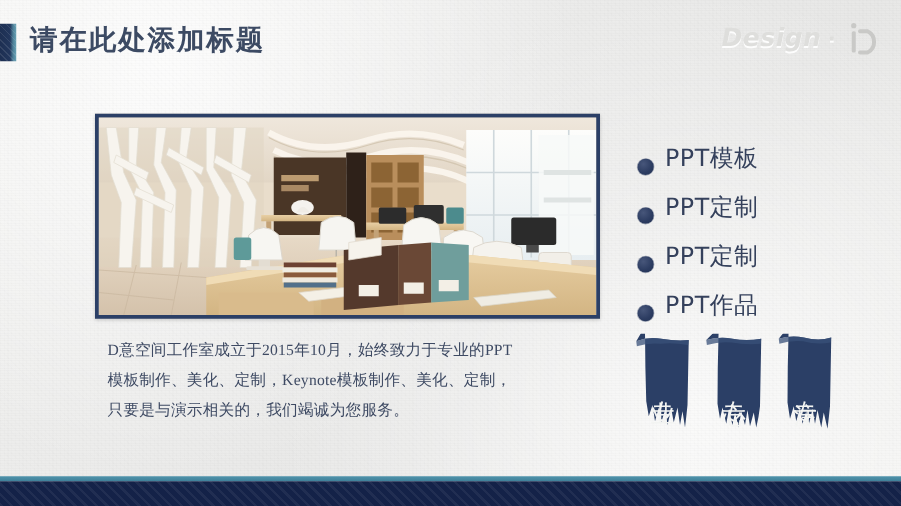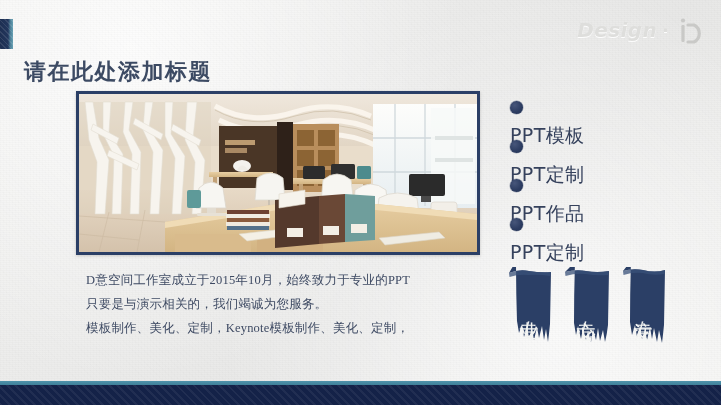--- a/index.html
+++ b/index.html
@@ -55,21 +55,20 @@
   .slide-title {
     position: absolute;
     left: 24px;
     top: 17px;
     font-family: "DejaVu Serif", "Liberation Serif", serif;
     font-size: 22px;
     font-weight: 700;
     letter-spacing: 1.5px;
     color: #3c4a63;
     white-space: nowrap;
-    margin-top: 40px;
   }
 
   .watermark {
     position: absolute;
     right: 52px;
     top: 18px;
     display: flex;
     align-items: baseline;
     gap: 5px;
     font-family: "DejaVu Sans", sans-serif;
@@ -108,24 +107,23 @@
 
   
   .bullet-list {
     position: absolute;
     left: 510px;
     top: 101px;
     width: 205px;
   }
   .bullet-item {
     display: flex;
-    align-items: flex-start;
+    align-items: flex-end;
     height: 39px;
     gap: 9px;
-    flex-direction: column;
   }
   .bullet-dot {
     width: 13px;
     height: 13px;
     flex: 0 0 auto;
     border-radius: 50% 48% 52% 50% / 52% 50% 50% 48%;
     background: radial-gradient(circle at 36% 32%, #47567a 0%, #2c3c61 58%, #233254 100%);
     box-shadow: 0 0 0 .5px rgba(35,50,84,.4);
   }
   .bullet-label {
@@ -381,32 +379,32 @@
     <div class="bullet-item">
       <span class="bullet-dot"></span>
       <span class="bullet-label">PPT模板</span>
     </div>
     <div class="bullet-item">
       <span class="bullet-dot"></span>
       <span class="bullet-label">PPT定制</span>
     </div>
     <div class="bullet-item">
       <span class="bullet-dot"></span>
-      <span class="bullet-label">PPT作品</span>
+      <span class="bullet-label">PPT定制</span>
     </div>
     <div class="bullet-item">
       <span class="bullet-dot"></span>
-      <span class="bullet-label">PPT定制</span>
+      <span class="bullet-label">PPT作品</span>
     </div>
   </div>
 
   <div class="body-copy">
     <p>D意空间工作室成立于2015年10月，始终致力于专业的PPT</p>
+    <p>模板制作、美化、定制，Keynote模板制作、美化、定制，</p>
     <p>只要是与演示相关的，我们竭诚为您服务。</p>
-    <p>模板制作、美化、定制，Keynote模板制作、美化、定制，</p>
   </div>
 
   <div class="badge-row">
     <div class="badge">
       <svg viewBox="0 0 52 80" preserveAspectRatio="none" aria-hidden="true">
         <path d="M5 6 q10 -4 20 -2 q12 2 22 1 l-1 52 q-1 10 -2 18 l-2 -13 l-2 11 l-2 -14 l-3 12 l-2 -11 l-3 13 l-2 -12 l-3 10 l-2 -12 l-3 11 l-2 -13 l-3 9 l-2 -12 q-1 -30 -1 -60 z" fill="#2b3f66"></path>
         <path d="M5 6 q10 -4 20 -2 q12 2 22 1 l-.5 4 q-12 -2 -22 -1 q-10 -1 -19 2 z" fill="#3a5179" opacity=".75"></path>
       </svg>
       <div class="badge-text">专业</div>
     </div>

